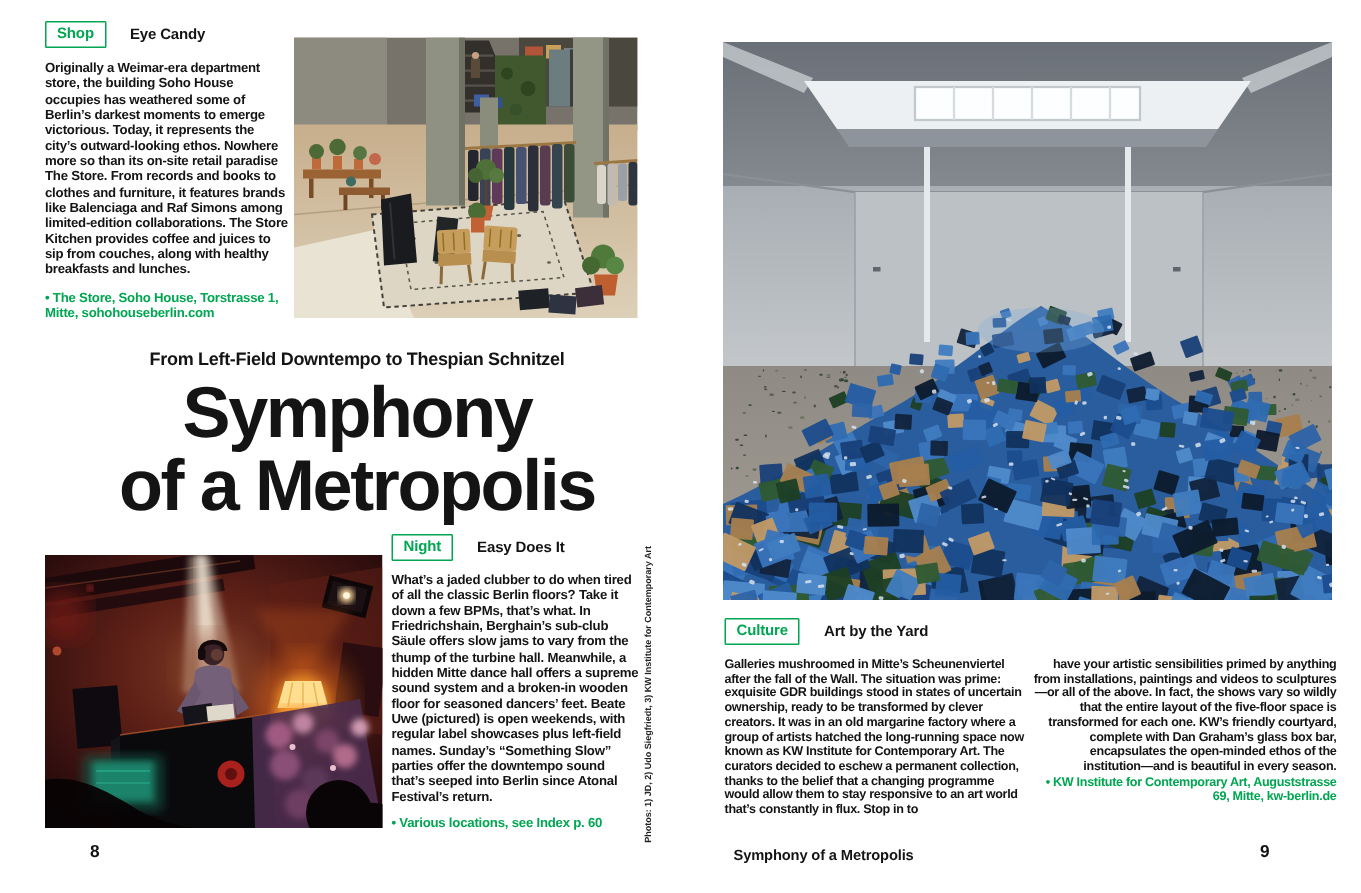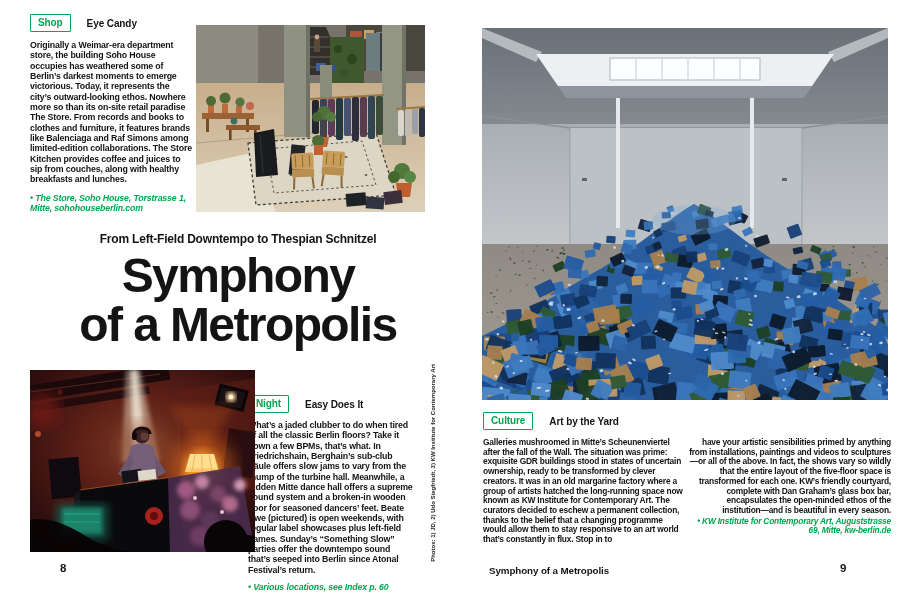--- a/index.html
+++ b/index.html
@@ -7,35 +7,35 @@
   body{width:907px;height:595px;font-family:"Liberation Sans",sans-serif;font-weight:700;color:var(--ink);}
   .spread{position:relative;width:907px;height:595px;background:#fff;overflow:hidden;}
   .abs{position:absolute;}
 
   .tagrow{display:flex;align-items:center;gap:16px;}
   .tag{display:inline-block;border:1.5px solid var(--green);color:var(--green);
        font-size:10px;line-height:1;padding:3px 7px 3px;border-radius:1px;letter-spacing:-0.1px;}
   .tag-heading{font-size:10px;letter-spacing:-0.1px;}
 
   .body-text{font-size:8.8px;line-height:10.35px;letter-spacing:-0.15px;text-align:left;}
-  .contact{color:var(--green);margin-top:1px;font-style:italic;}
+  .contact{color:var(--green);margin-top:1px;}
 
   .shop-col{left:30px;top:14px;width:163px;}
   .shop-col .body-text{margin-top:8px;}
 
   .store-photo{left:196px;top:25px;width:229px;height:187px;}
   .club-photo{left:30px;top:370px;width:225px;height:182px;}
   .gallery-photo{left:482px;top:28px;width:406px;height:372px;}
   .photo svg{display:block;width:100%;height:100%;}
 
   .feature{left:22px;top:232px;width:432px;text-align:center;}
   .kicker{font-size:12px;letter-spacing:-0.2px;}
   .headline{font-size:48px;line-height:49px;letter-spacing:-1.6px;margin-top:5px;}
 
-  .night-col{left:248px;top:356px;width:166px;margin-top:39px;}
+  .night-col{left:261px;top:356px;width:166px;}
   .night-col .body-text{margin-top:7px;}
 
   .credit{left:427px;top:370px;height:185px;width:12px;display:flex;align-items:center;justify-content:center;}
   .credit span{writing-mode:vertical-rl;transform:rotate(180deg);font-size:6px;font-weight:700;
                color:#222;letter-spacing:0;white-space:nowrap;}
 
   .culture-head{left:483px;top:412px;}
   .culture-c1{left:483px;top:438px;width:202px;}
   .culture-c2{left:689px;top:438px;width:202px;text-align:right;}
   .culture-text{font-size:8.4px;line-height:9.7px;letter-spacing:-0.2px;}

